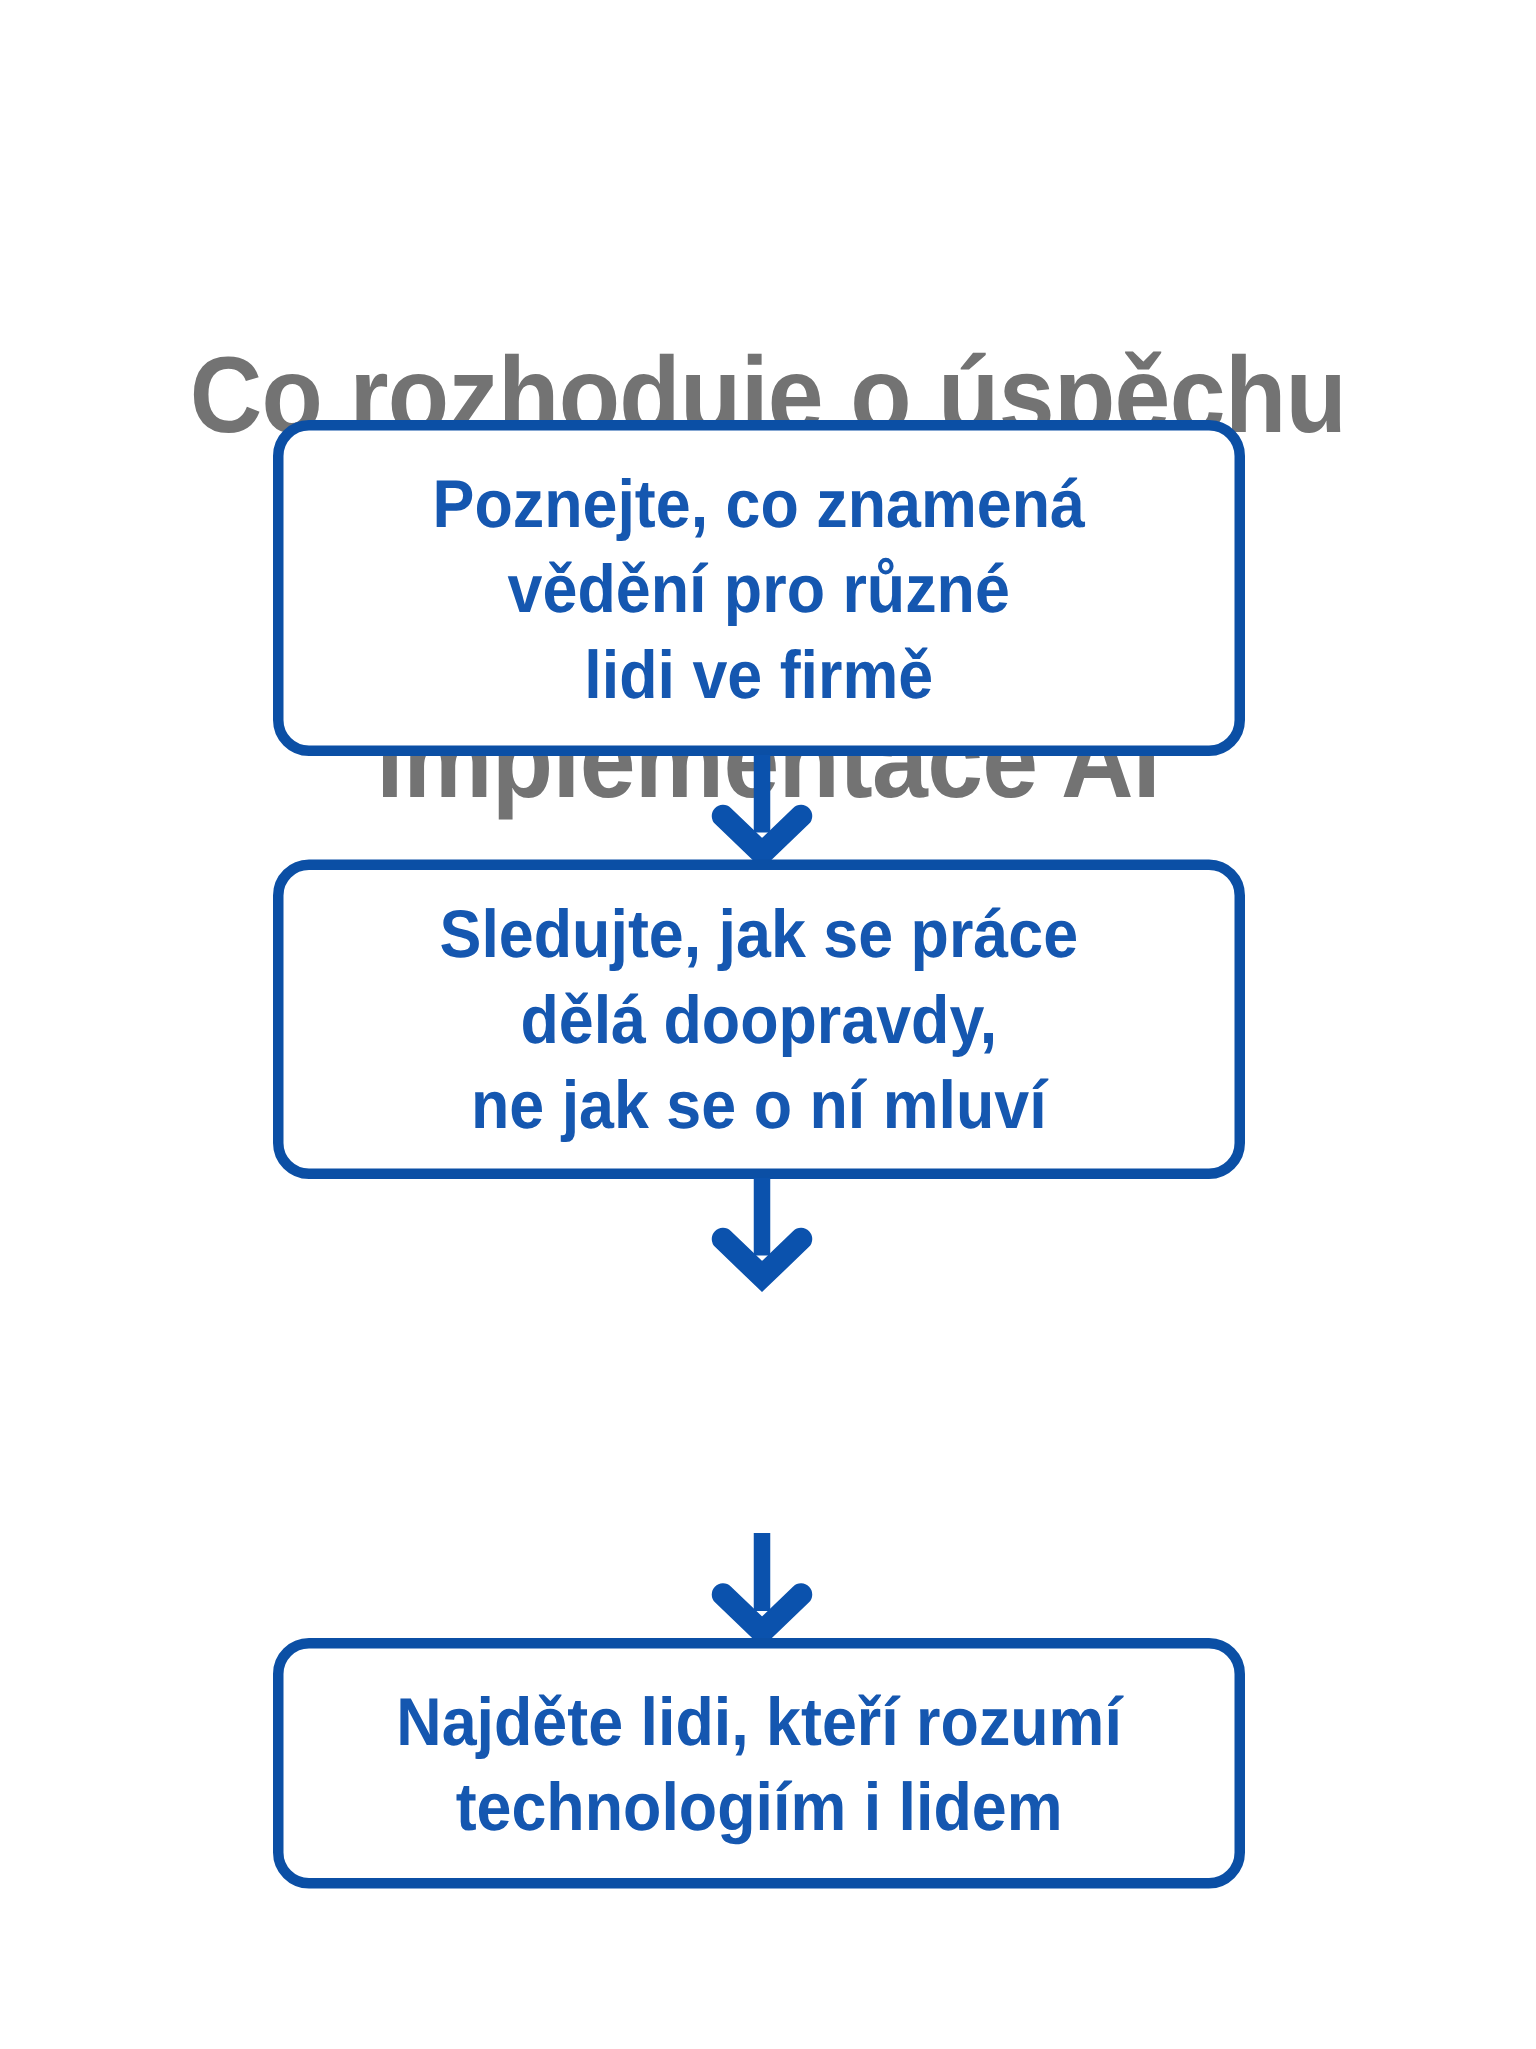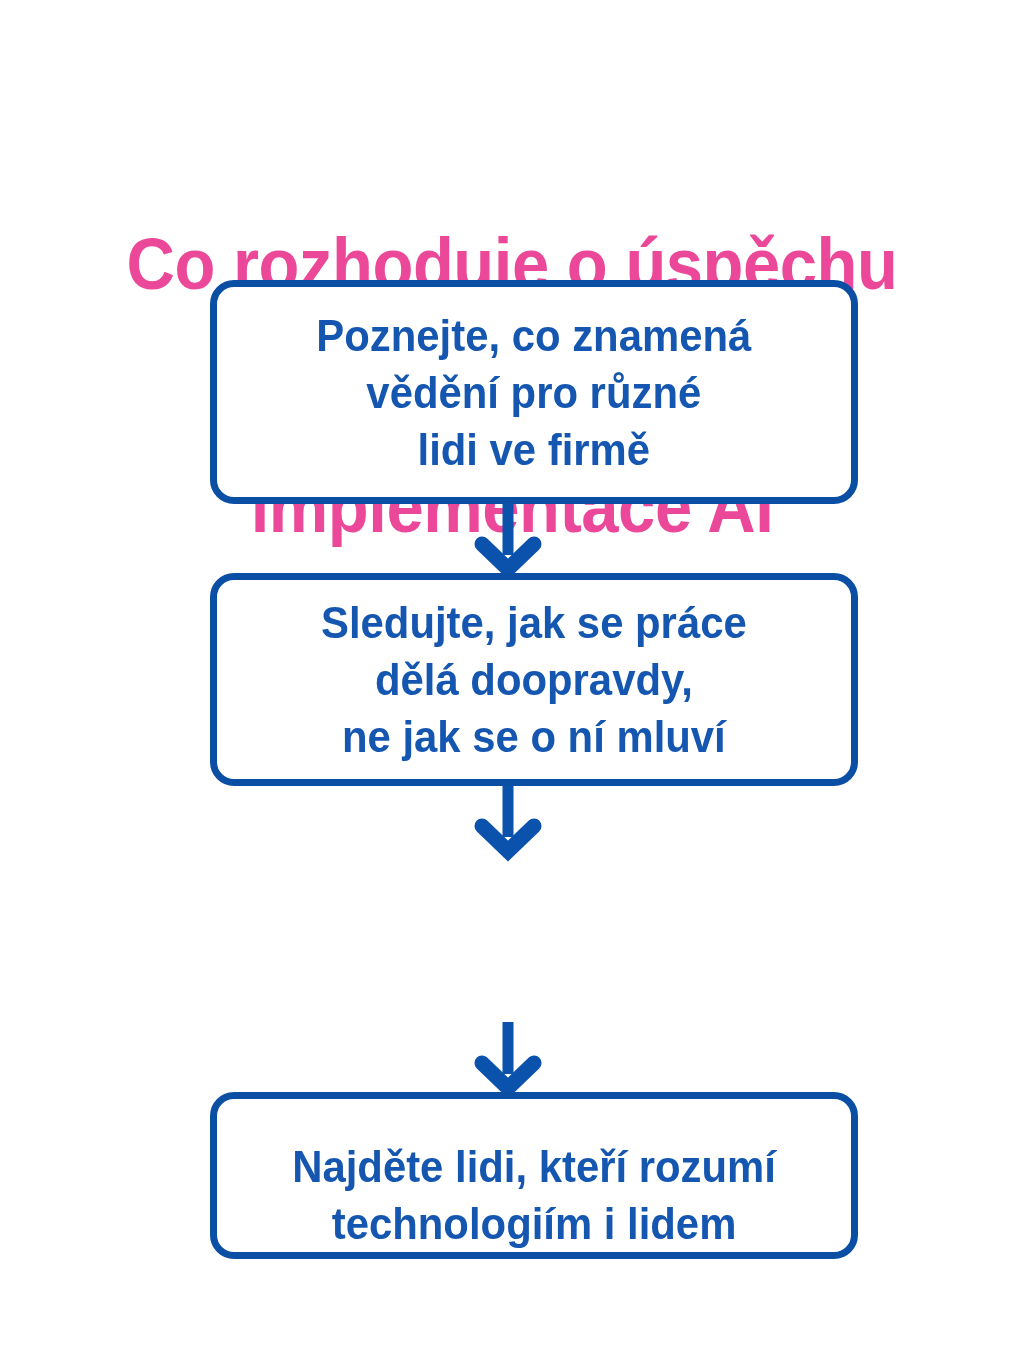--- a/index.html
+++ b/index.html
@@ -21,21 +21,21 @@
     background: #ffffff;
   }
 
   
   .title {
     position: absolute;
     left: 0;
     top: 62px;
     width: 1024px;
     text-align: center;
-    color: #ec4899;
+    color: #737373;
     font-family: "Liberation Sans", sans-serif;
     font-weight: bold;
     font-size: 72px;
     line-height: 81px;
     letter-spacing: -0.5px;
     white-space: pre;
   }
   .title-line {
     display: block;
     transform: scaleX(0.93);
@@ -54,39 +54,38 @@
     position: absolute;
     left: 182px;
     width: 648px;
     box-sizing: border-box;
     border: 7px solid #0B4FA5;
     border-radius: 24px;
     background: #ffffff;
     display: flex;
     align-items: center;
     justify-content: center;
-    margin-left: 28px;
   }
 
   .node-text {
     color: #1557B0;
     font-family: "Liberation Sans", sans-serif;
     font-weight: bold;
     font-size: 45px;
     line-height: 57px;
     text-align: center;
     white-space: pre-line;
     transform: scaleX(0.93);
     padding: 0 18px;
   }
 
   .node-1 { top: 280px; height: 224px; }
   .node-2 { top: 573px; height: 213px; }
   .node-3 { top: 855px; height: 168px; }
-  .node-4 { top: 1092px; height: 167px; align-items: flex-end; }
+  .node-4 { top: 1092px; height: 167px; }
 
   
   .arrow {
     position: absolute;
     left: 468px;
     width: 80px;
     height: 78px;
   }
   .arrow svg { display: block; width: 80px; height: 78px; }
 

